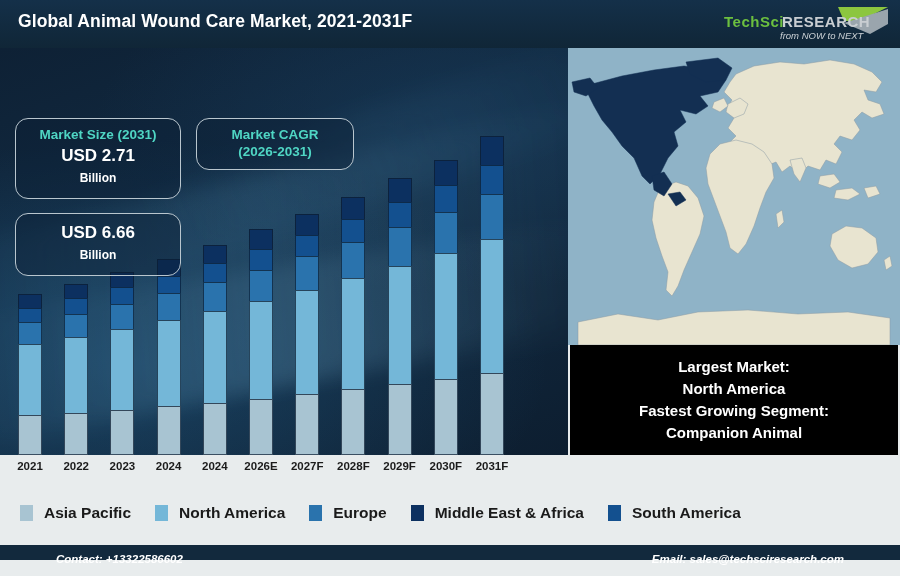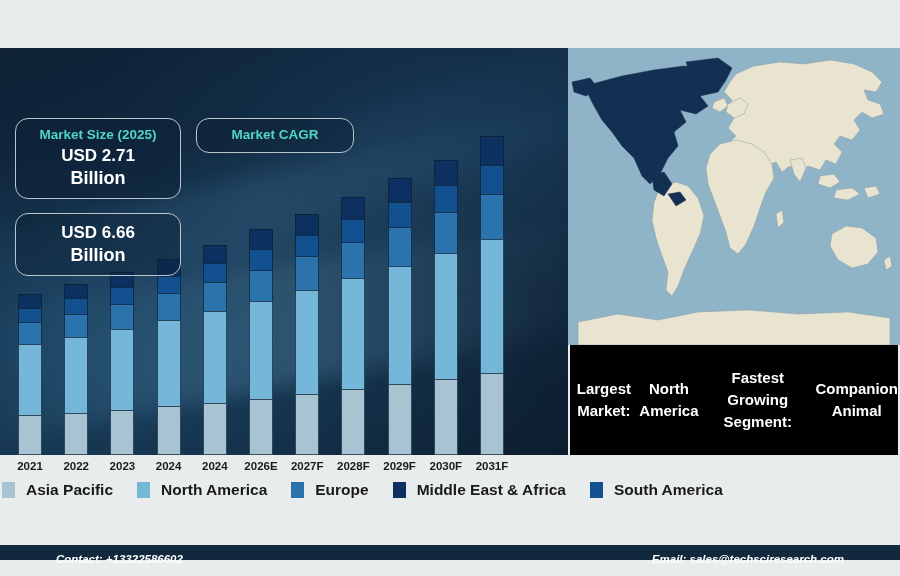--- a/index.html
+++ b/index.html
@@ -67,21 +67,21 @@
     text-align: center;
     padding: 7px 10px 9px;
   }
   .kpi-label {
     color: #4fd6c4; font-size: 13.5px; font-weight: bold; line-height: 18px;
   }
   .kpi-value {
     color: #ffffff; font-size: 17px; font-weight: bold; line-height: 24px;
   }
   .kpi-unit {
-    color: #ffffff; font-size: 18px; font-weight: bold; line-height: 21px;
+    color: #ffffff; font-size: 12px; font-weight: bold; line-height: 21px;
   }
   #kpi-size-2025 { left: 15px;  top: 70px;  width: 166px; }
   #kpi-cagr      { left: 196px; top: 70px;  width: 158px; }
   #kpi-size-2031 { left: 15px;  top: 165px; width: 166px; }
   #kpi-cagr .kpi-label { line-height: 17px; }
   #kpi-cagr .kpi-value { font-size: 19px; padding-top: 2px; }
 
   
   .plot { position: absolute; left: 0; top: 0; width: 568px; height: 407px; }
   .bar {
@@ -106,31 +106,31 @@
     position: absolute; left: 568px; top: 48px; width: 332px; height: 297px;
     background: #8fb3c7; overflow: hidden;
   }
   .map-panel svg { display: block; width: 100%; height: 100%; }
 
   
   .highlight-box {
     position: absolute; left: 570px; top: 345px; width: 328px; height: 110px;
     background: #000000;
     color: #ffffff;
-    display: flex; flex-direction: row; align-items: center; justify-content: center;
+    display: flex; flex-direction: column; align-items: center; justify-content: center;
     text-align: center;
   }
   .highlight-box div { font-size: 15px; font-weight: bold; line-height: 22px; }
 
   
   .legend {
     position: absolute; left: 0; top: 481px; width: 900px; height: 64px;
     background: #e8eced;
-    display: flex; align-items: flex-start; justify-content: flex-start;
-    padding-left: 2px;
+    display: flex; align-items: center; justify-content: flex-start;
+    padding-left: 20px;
   }
   .legend-item { display: flex; align-items: center; margin-right: 24px; }
   .legend-swatch { width: 13px; height: 16px; margin-right: 11px; }
   .legend-label { font-size: 15.5px; font-weight: bold; color: #1a1a1a; white-space: nowrap; }
 
   
   .footer {
     position: absolute; left: 0; top: 545px; width: 900px; height: 15px;
     background: #12293d;
   }
@@ -139,20 +139,32 @@
     font-size: 11.5px; font-style: italic; font-weight: bold; color: #ffffff;
   }
   .f-contact { left: 56px; }
   .f-email { right: 56px; }
 </style>
 </head>
 <body>
 
 <div class="page">
 
+  <div class="header">
+    <div class="title">Global Animal Wound Care Market, 2021-2031F</div>
+    <div class="logo">
+      <svg viewBox="0 0 172 40" width="172" height="40">
+        <polygon points="118,3 168,3 140,17 124,17" fill="#8cc63f"></polygon>
+        <polygon points="124,19 168,5 168,20 150,30" fill="#9aa5ad"></polygon>
+        <text x="4" y="23" font-family="Liberation Sans, sans-serif" font-size="15" font-weight="bold" fill="#6cbf3f" letter-spacing="0.5">TechSci</text>
+        <text x="62" y="23" font-family="Liberation Sans, sans-serif" font-size="15" font-weight="bold" fill="#c9ced2" letter-spacing="0.5">RESEARCH</text>
+        <text x="60" y="35" font-family="Liberation Sans, sans-serif" font-size="9.5" font-style="italic" fill="#ccd2d6">from NOW to NEXT</text>
+      </svg>
+    </div>
+  </div>
 
   <div class="chart-panel">
     <div class="swoosh sw1"></div>
     <div class="swoosh sw2"></div>
     <div class="swoosh sw3"></div>
 
     <div class="plot" id="plot">
         <div class="bar" style="left: 18px; height: 160.763px;">
           <div class="seg" style="background: rgb(12, 48, 96); height: 8.37696%;"></div>
           <div class="seg" style="background: rgb(19, 80, 143); height: 8.90052%;"></div>
@@ -226,27 +238,28 @@
         <div class="bar" style="left: 480px; height: 319px;">
           <div class="seg" style="background: rgb(12, 48, 96); height: 8.97098%;"></div>
           <div class="seg" style="background: rgb(19, 80, 143); height: 9.23483%;"></div>
           <div class="seg" style="background: rgb(42, 115, 173); height: 13.9842%;"></div>
           <div class="seg" style="background: rgb(116, 183, 216); height: 42.2164%;"></div>
           <div class="seg" style="background: rgb(168, 196, 210); height: 25.5937%;"></div>
         </div>
       </div>
 
     <div class="kpi" id="kpi-size-2025">
-      <div class="kpi-label">Market Size (2025)</div>
+      <div class="kpi-label">Market Size (2031)</div>
       <div class="kpi-value">USD 2.71</div>
       <div class="kpi-unit">Billion</div>
     </div>
 
     <div class="kpi" id="kpi-cagr">
       <div class="kpi-label">Market CAGR</div>
+      <div class="kpi-label">(2026-2031)</div>
     </div>
 
     <div class="kpi" id="kpi-size-2031">
       <div class="kpi-value">USD 6.66</div>
       <div class="kpi-unit">Billion</div>
     </div>
   </div>
 
   <div class="xaxis" id="xaxis">
       <div class="xtick" style="left: 7px;">2021</div>

